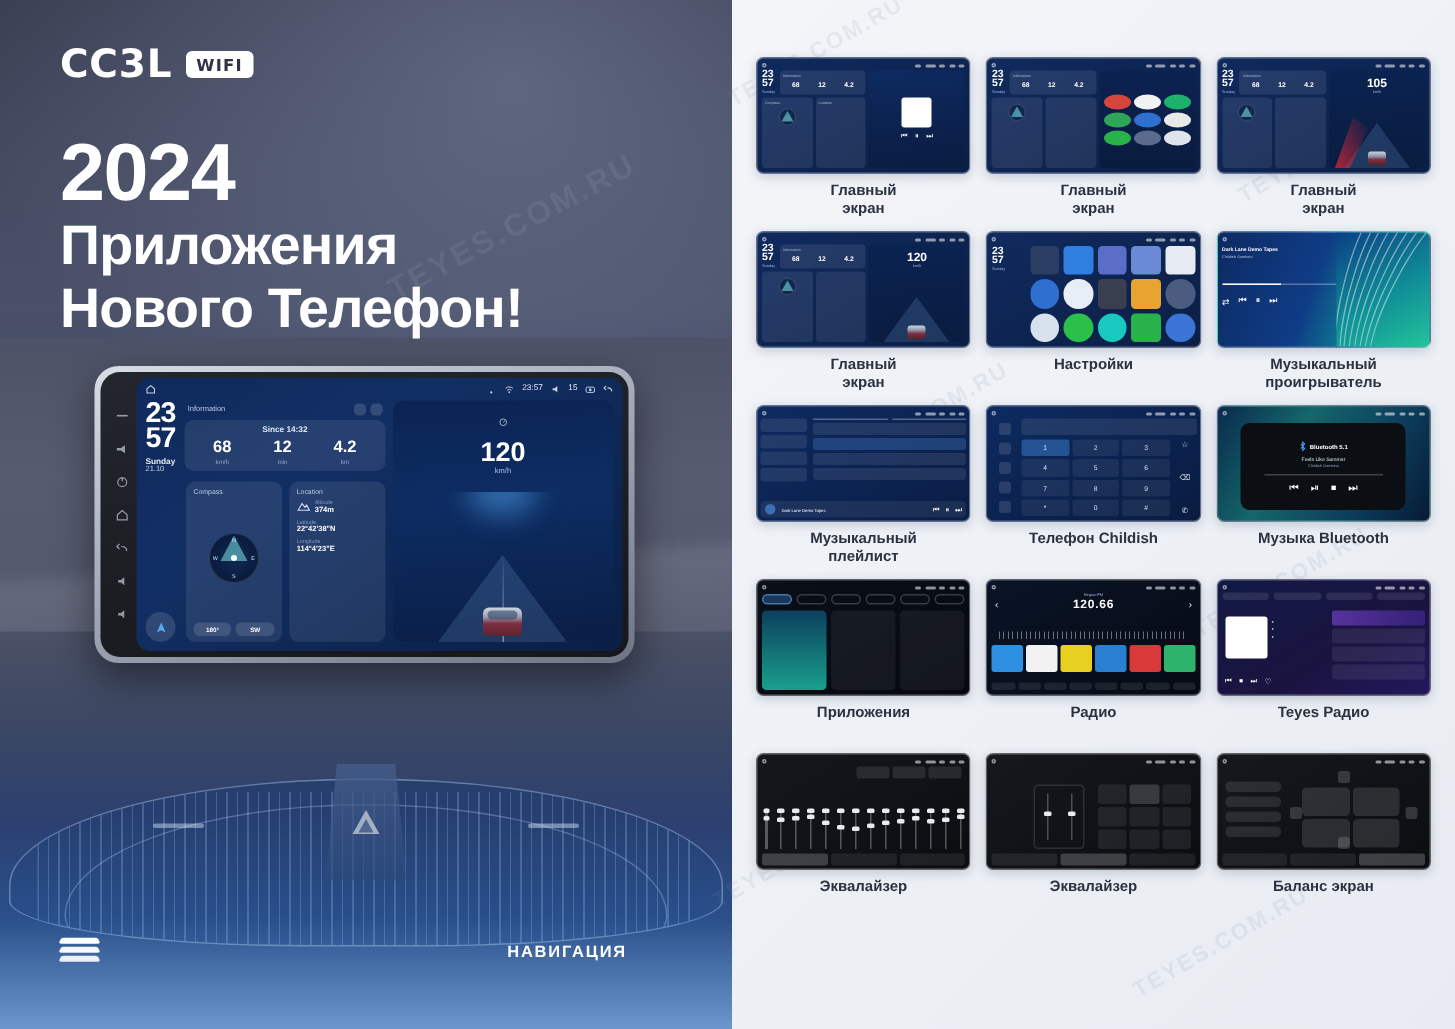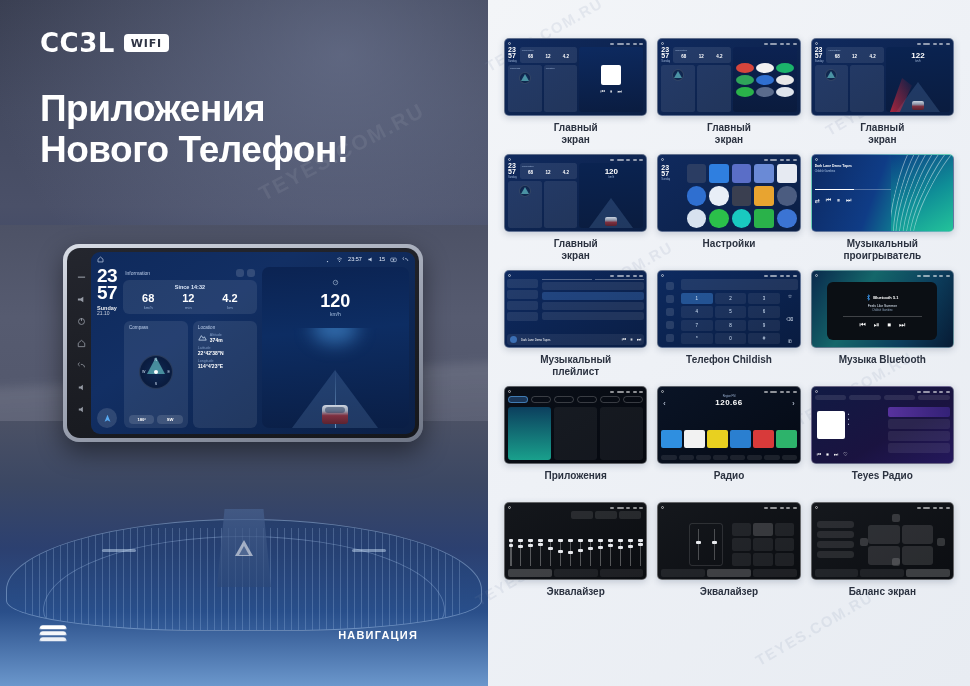--- a/index.html
+++ b/index.html
@@ -362,20 +362,21 @@
     <div class="hero-wm" style="left:40px;top:420px;">TEYES.COM.RU</div>
     <div class="hero-wm" style="left:300px;top:560px;">TEYES.COM.RU</div>
     <div class="hero-wm" style="left:100px;top:620px;">TEYES.COM.RU</div>
 
     <div class="logo-row">
       <span class="logo-text">CC3L</span>
       <span class="logo-badge">WIFI</span>
     </div>
 
     <div class="headline">
+      <div class="hl-year">2024</div>
       <div class="hl-1">Приложения</div>
       <div class="hl-2">Нового Телефон!</div>
     </div>
 
     <div class="car-stage">
       <div class="dash-upper">
         <div class="dash-sheen"></div>
       </div>
 
       <div class="dash-lower">
@@ -722,21 +723,21 @@
                   </div>
               </div>
               <div class="th-row2">
                 <div class="th-card">
                     <div class="th-circle"></div>
                   </div>
                 <div class="th-card"></div>
               </div>
             </div>
             <div class="th-r">
-              <div class="th-spd">122</div>
+              <div class="th-spd">105</div>
               <div class="th-spdu">km/h</div>
               <div class="th-road"></div>
               <div class="th-red"></div>
               <div class="th-car"></div>
             </div>
           </div>
         </div>
         <div class="cap">Главный<br>экран</div>
       </div>
 

